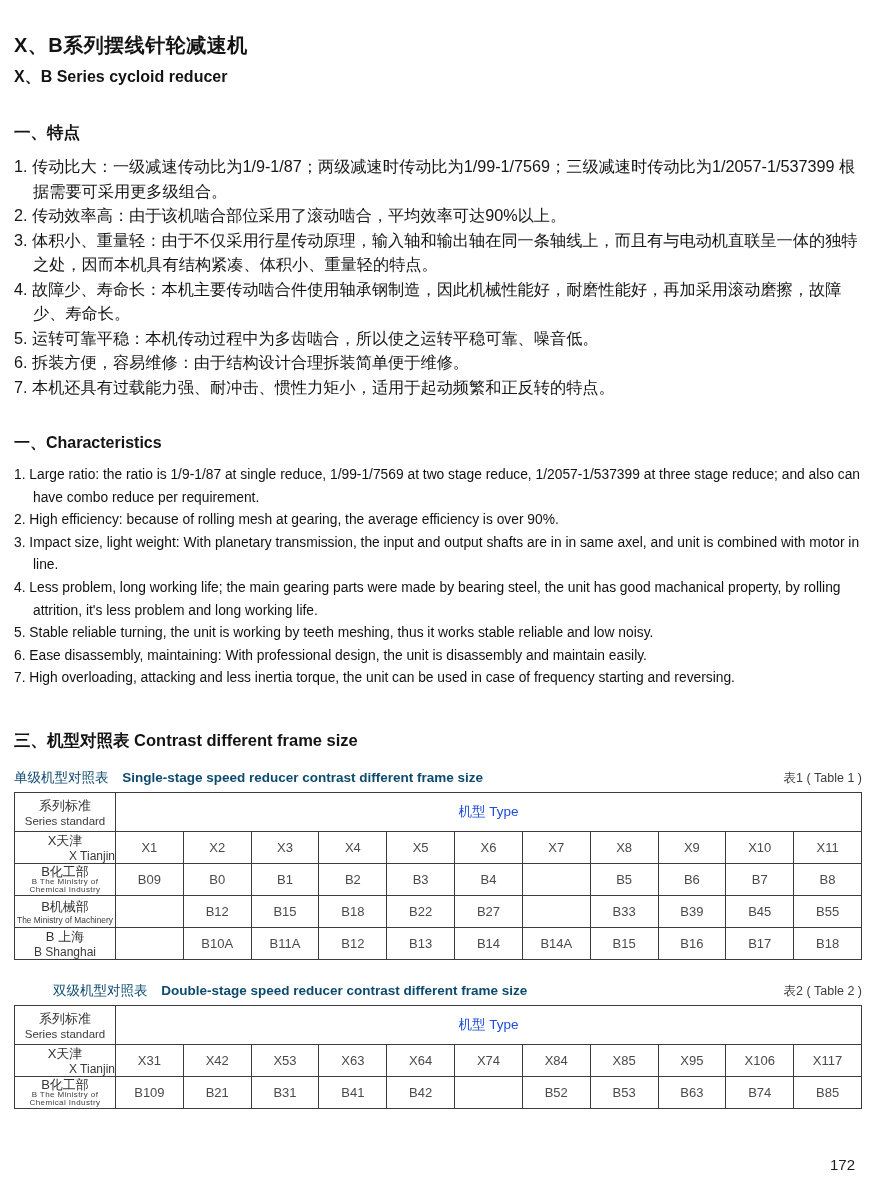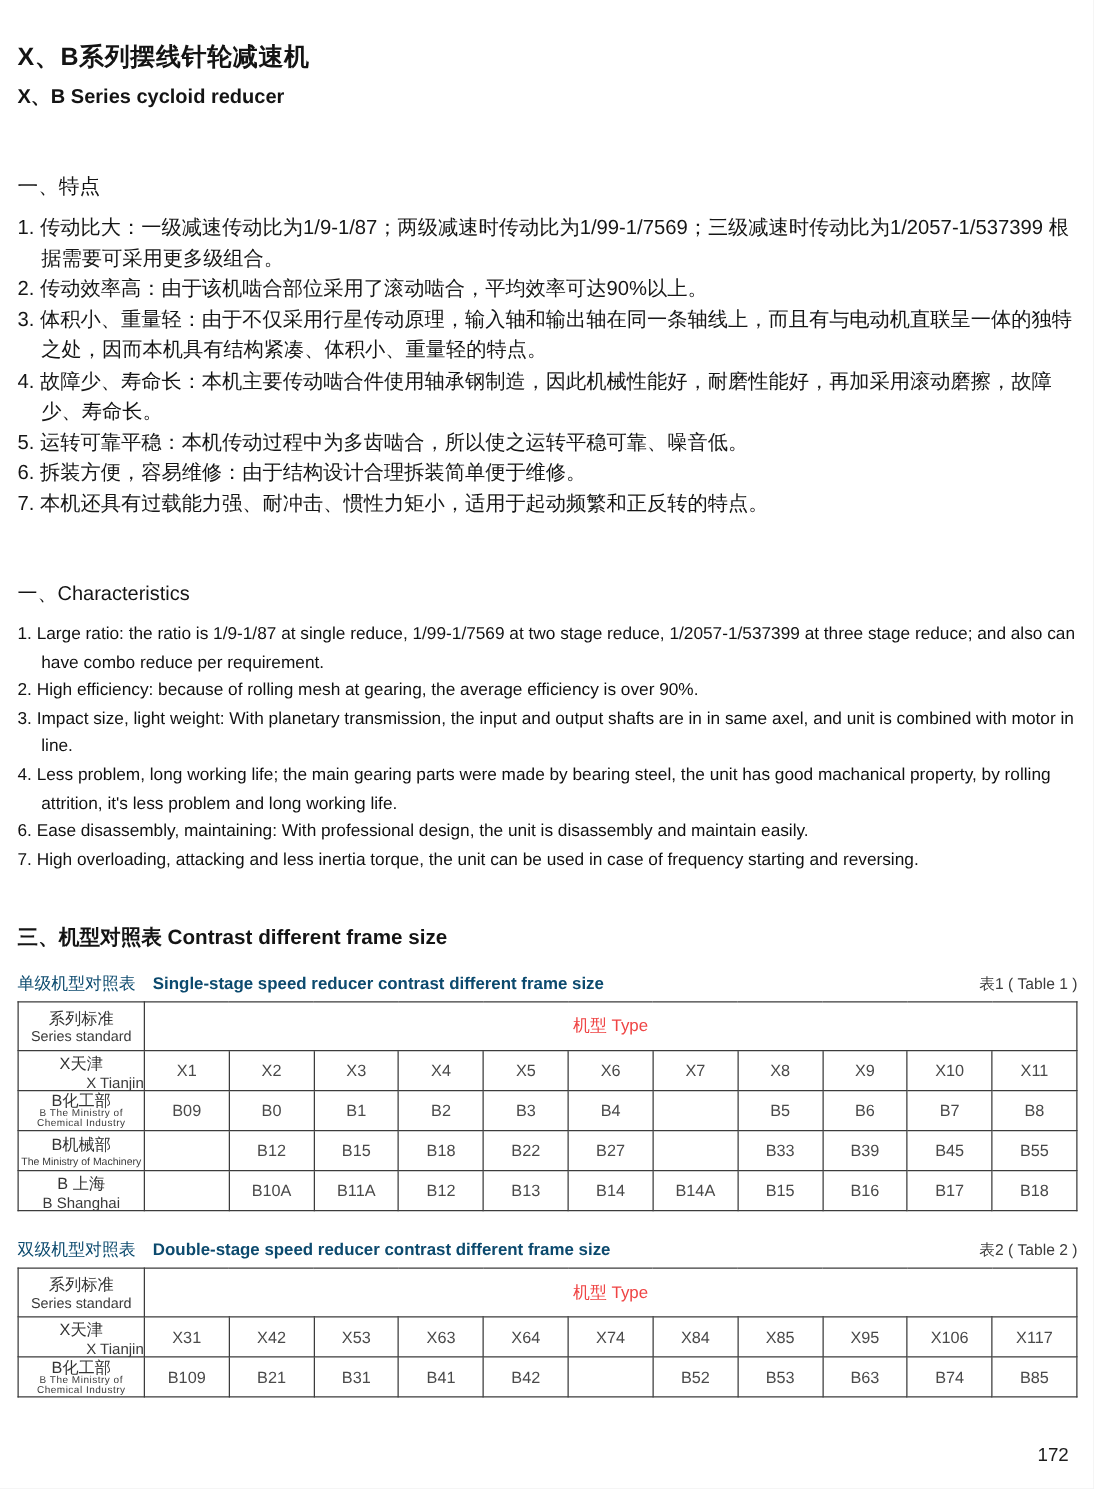--- a/index.html
+++ b/index.html
@@ -3,42 +3,42 @@
 <meta charset="utf-8">
 <style>
   html,body{margin:0;padding:0;background:#e8e8e8;}
   .page{
     width:875px;height:1191px;background:#ffffff;position:relative;
     font-family:"Liberation Sans","DejaVu Sans",sans-serif;color:#141414;
     box-sizing:border-box;padding:26px 13px 0 14px;overflow:hidden;
   }
   .title-cn{font-size:20px;font-weight:bold;margin:6px 0 8px 0;letter-spacing:0.5px;}
   .title-en{font-size:16px;font-weight:bold;margin:0 0 0 0;}
-  .sec-heading{font-size:16.5px;font-weight:normal;margin:50px 0 10px 0;}
+  .sec-heading{font-size:16.5px;font-weight:bold;margin:34px 0 10px 0;}
   .sec-heading.en{font-size:16px;}
   .list .li{padding-left:19px;text-indent:-19px;}
   .list.cn{font-size:16.2px;line-height:24.5px;color:#161616;}
   .list.en{font-size:13.8px;line-height:22.6px;color:#111;}
   .standard{margin-top:36px;}
   .standard .l1{font-size:16.2px;font-weight:bold;}
   .standard .l2{font-size:15px;font-weight:bold;padding-left:36px;margin-top:7px;}
   .contrast-heading{font-size:16.5px;font-weight:bold;margin:40px 0 0 0;}
   .caption-row{display:flex;justify-content:space-between;align-items:flex-end;margin:17px 0 5px 0;}
   .caption-left{font-size:13.5px;color:#0c4a6e;}
   .caption-left .cap-cn{font-weight:normal;}
   .caption-left .cap-en{font-weight:bold;margin-left:10px;}
   .caption-label{font-size:12.5px;color:#3d3d3d;}
   table.frame{border-collapse:collapse;width:848px;table-layout:fixed;}
   table.frame td{border:1px solid #3c3c3c;text-align:center;vertical-align:middle;padding:0;}
   table.frame .head-row td{height:38px;}
   table.frame tr td{height:31px;}
   .corner{width:100px;}
   .corner .cn{font-size:13px;color:#333;}
   .corner .en{font-size:11.5px;color:#3a3a3a;}
-  .type-cell{font-size:13.5px;color:#ef4444;}
+  .type-cell{font-size:13.5px;color:#1d4ed8;}
   .rowhead .cn{font-size:13px;color:#333;}
   .rowhead .en{color:#3a3a3a;line-height:1.05;}
   tr.r0 .en{font-size:12px;text-align:right;}
   tr.r1 .en{font-size:8px;letter-spacing:0.4px;}
   tr.r1 td.rowhead{line-height:1.0;}
   tr.r2 .en{font-size:8.4px;}
   tr.r3 .en{font-size:12px;}
   td.cell{font-size:13px;color:#4a4a4a;}
   .page-number{position:absolute;top:1156px;right:20px;font-size:15px;color:#1d1d1d;}
 </style>
@@ -63,20 +63,21 @@
       </div>
   </div>
 
   <div>
     <div class="sec-heading en">一、Characteristics</div>
     <div class="list en">
         <div class="li">1. Large ratio: the ratio is 1/9-1/87 at single reduce, 1/99-1/7569 at two stage reduce, 1/2057-1/537399 at three stage reduce; and also can have combo reduce per requirement.</div>
         <div class="li">2. High efficiency: because of rolling mesh at gearing, the average efficiency is over 90%.</div>
         <div class="li">3. Impact size, light weight: With planetary transmission, the input and output shafts are in in same axel, and unit is combined with motor in line.</div>
         <div class="li">4. Less problem, long working life; the main gearing parts were made by bearing steel, the unit has good machanical property, by rolling attrition, it's less problem and long working life.</div>
+        <div class="li">5. Stable reliable turning, the unit is working by teeth meshing, thus it works stable reliable and low noisy.</div>
         <div class="li">6. Ease disassembly, maintaining: With professional design, the unit is disassembly and maintain easily.</div>
         <div class="li">7. High overloading, attacking and less inertia torque, the unit can be used in case of frequency starting and reversing.</div>
       </div>
   </div>
 
 
   <div class="contrast-heading">三、机型对照表  Contrast different frame size</div>
 
   <div class="caption-row">
     <div class="caption-left">
@@ -158,21 +159,21 @@
           <td class="cell">B14</td>
           <td class="cell">B14A</td>
           <td class="cell">B15</td>
           <td class="cell">B16</td>
           <td class="cell">B17</td>
           <td class="cell">B18</td>
         </tr>
       </tbody>
     </table>
 
-  <div class="caption-row" style="margin-top:22px;">
+  <div class="caption-row" style="margin-top:22px;margin-left:39px;">
     <div class="caption-left">
       <span class="cap-cn">双级机型对照表</span>
       <span class="cap-en">Double-stage speed reducer contrast different frame size</span>
     </div>
     <div class="caption-label">表2 ( Table 2 )</div>
   </div>
   <table class="frame">
       <tbody>
         <tr class="head-row">
           <td class="corner">

